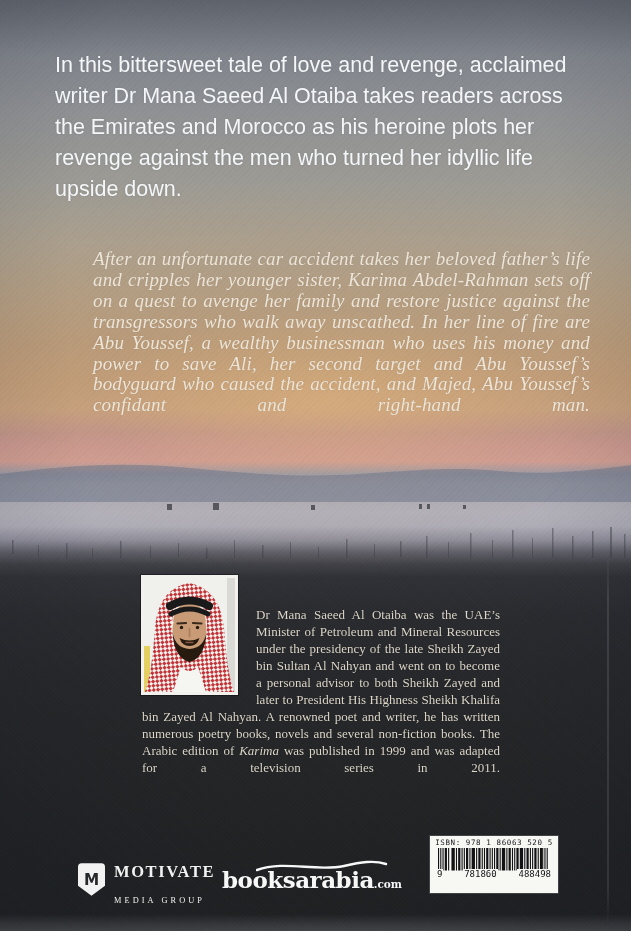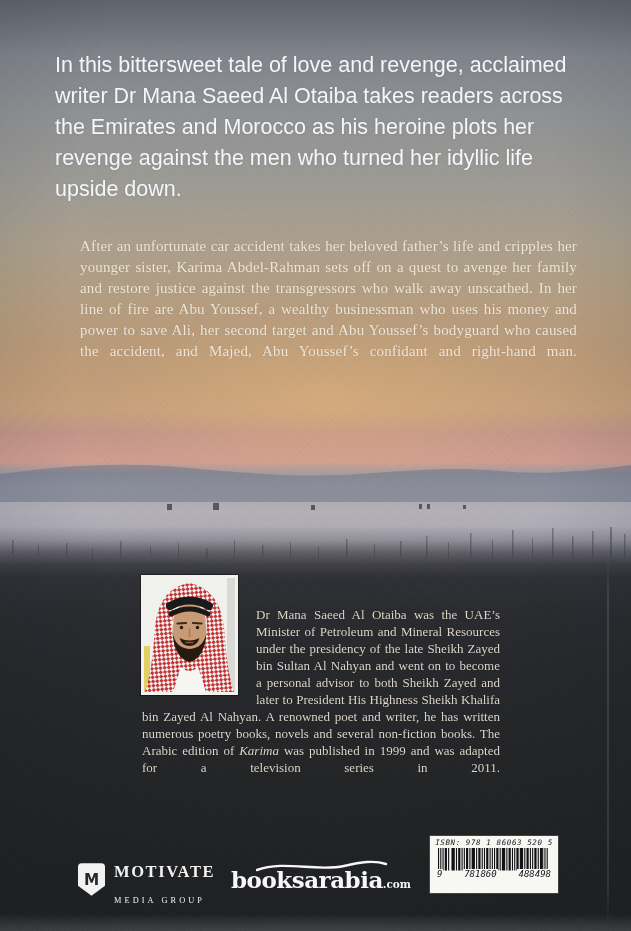--- a/index.html
+++ b/index.html
@@ -47,50 +47,50 @@
     background:
       linear-gradient(180deg, rgba(30,34,44,.22) 0, rgba(30,34,44,0) 6%),
       radial-gradient(ellipse at 50% 32%, rgba(0,0,0,0) 55%, rgba(18,22,32,0.16) 100%);}
   .crease{position:absolute;left:607px;top:555px;width:2px;height:368px;
     background:linear-gradient(180deg, rgba(200,202,212,0) 0, rgba(200,202,212,0.14) 12%, rgba(200,202,212,0.12) 90%, rgba(200,202,212,0) 100%);}
   .bg-art{position:absolute;left:0;top:0;pointer-events:none;}
 
   .headline{position:absolute;left:55px;top:50px;width:520px;
     font-family:"Liberation Sans",sans-serif;font-size:21.5px;line-height:31px;
     color:#f4f6f7;text-shadow:0 0 2px rgba(120,125,135,.5);}
-  .syn{position:absolute;left:77px;width:497px;margin:3px;text-align:justify;
-    font-size:15px;line-height:20.9px;color:#ece5d8;letter-spacing:.15px;
-    text-shadow:0 0 1px rgba(120,100,80,.35);}
+  .syn{position:absolute;left:77px;width:497px;margin:16px;text-align:justify;
+    font-size:19px;line-height:20.9px;color:#ece5d8;letter-spacing:.15px;
+    text-shadow:0 0 1px rgba(120,100,80,.35);font-style:italic;}
   .p1{top:233px;text-align-last:justify;}
   .p2{top:381px;}
 
   .photo{position:absolute;left:141px;top:575px;width:91px;height:114px;
     border:3px solid #f2f1ee;background:#f1f1ee;box-shadow:0 0 0 1px rgba(0,0,0,.35);}
   .photo svg{display:block;}
 
   .bio{position:absolute;left:142px;top:606px;width:358px;margin:0;
     font-size:13px;line-height:17px;color:#ddd6c9;text-align:justify;text-align-last:justify;
     text-shadow:0 0 1px rgba(0,0,0,.4);}
   .bio-spacer{float:left;width:114px;height:86px;}
   .bio i{font-style:italic;}
 
   .publisher{position:absolute;left:78px;top:863px;display:flex;align-items:flex-start;gap:9px;color:#f2f2f2;}
   .pub-name{font-family:"Liberation Serif",serif;font-weight:bold;font-size:16.5px;letter-spacing:1.6px;line-height:17px;}
   .pub-sub{font-family:"Liberation Serif",serif;font-size:8.3px;letter-spacing:3.1px;margin-top:16px;}
   .m-icon{display:block;}
 
   .bookstore{position:absolute;left:222px;top:858px;width:185px;height:44px;color:#f7f7f7;}
   .bs-swash{position:absolute;left:34px;top:0;}
-  .bs-row{position:absolute;left:0;top:8px;white-space:nowrap;margin-left:9px;}
+  .bs-row{position:absolute;left:0;top:8px;white-space:nowrap;}
   .bs-name{font-family:"DejaVu Serif",serif;font-weight:bold;font-size:23px;letter-spacing:-0.5px;}
   .bs-tld{font-family:"DejaVu Serif",serif;font-weight:bold;font-size:10.5px;}
 
   .barcode{position:absolute;left:430px;top:836px;width:128px;height:57px;background:#f7f7f4;
     box-sizing:border-box;padding:2px 5px;display:flex;flex-direction:column;align-items:center;
-    box-shadow:0 0 0 1px rgba(255,255,255,.15);font-style:italic;}
+    box-shadow:0 0 0 1px rgba(255,255,255,.15);}
   .isbn-label{font-family:"DejaVu Sans Mono",monospace;font-size:7.5px;letter-spacing:.6px;color:#18181a;white-space:nowrap;}
   .bars{width:112px;height:30px;margin-top:1px;}
   .digits{width:116px;display:flex;justify-content:space-between;margin-top:-9px;position:relative;
     font-family:"DejaVu Sans Mono",monospace;font-size:9px;color:#141416;}
   .digits span{background:#f7f7f4;padding:0 1px;line-height:10px;}
 </style>
 </head>
 <body>
 
 <div class="cover">

